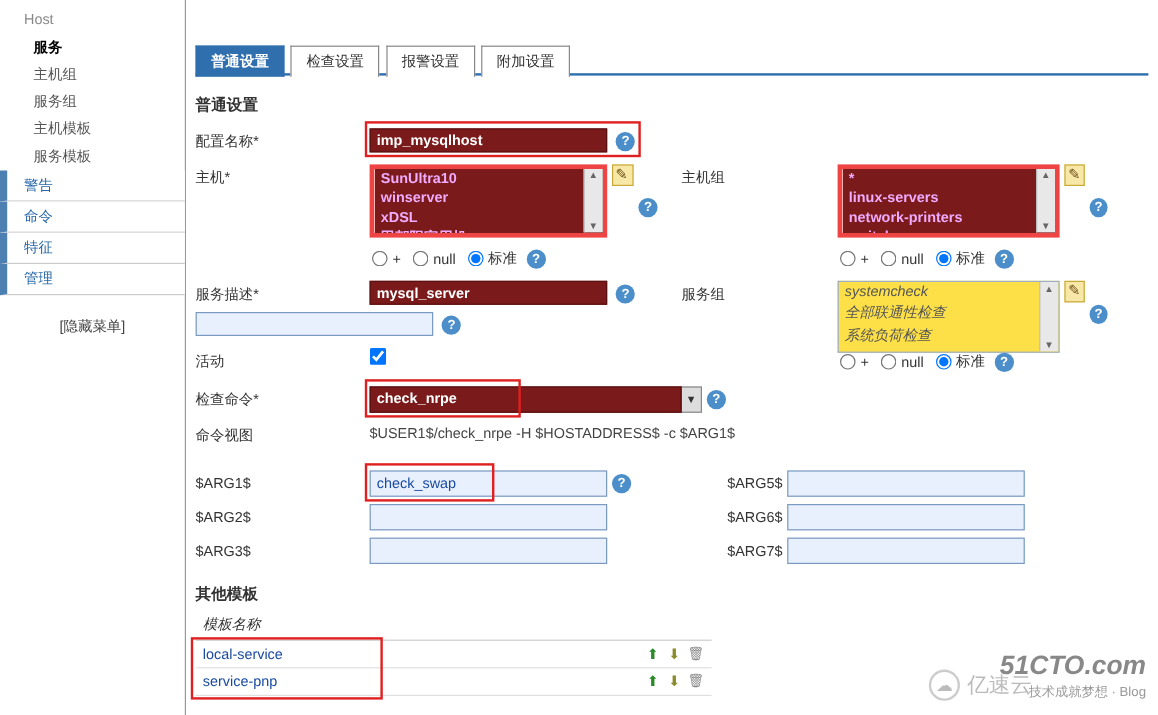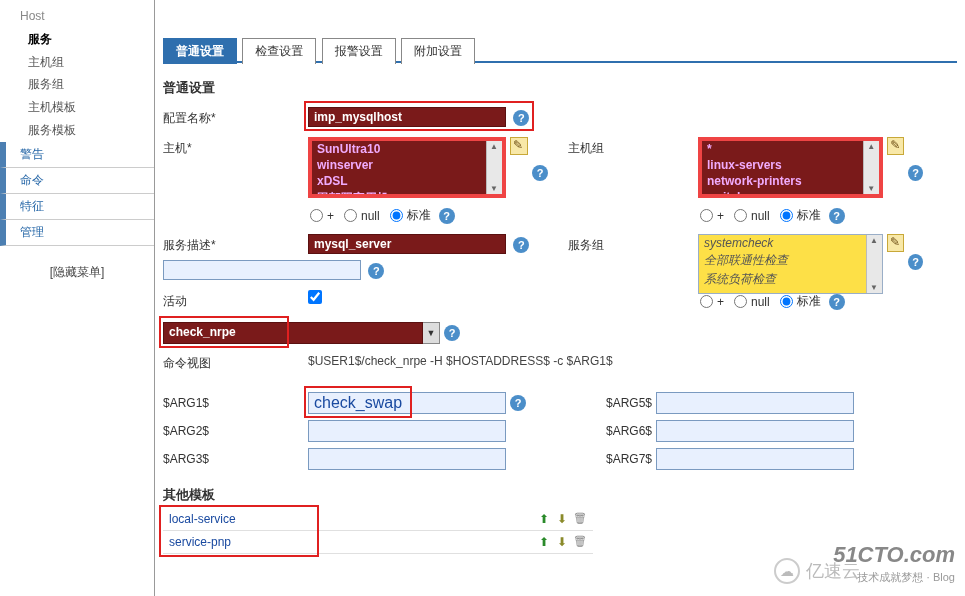--- a/index.html
+++ b/index.html
@@ -33,21 +33,21 @@
     .edit-icon::after { content: '✎'; position: absolute; left: 2px; top: 0; font-size: 12px; color: #6a4a10; }
     .radio-row { font-size: 12px; margin-top: 3px; padding-left: 0; display: flex; align-items: center; gap: 2px; }
     .radio-row input { margin: 0 2px; vertical-align: middle; }
     .radio-row label { margin-right: 6px; }
     .checkbox { width: 14px; height: 14px; }
     .dark-select { background: #7A1A1A; color: #fff; font-weight: bold; border: 1px solid #5a1010; padding: 2px 5px; width: 260px; height: 22px; font-size: 12px; appearance: none; position: relative; cursor: pointer; }
     .select-wrap { display: flex; align-items: center; }
     .select-arrow { width: 18px; height: 22px; background: #ddd; border: 1px solid #888; display: inline-flex; align-items: center; justify-content: center; font-size: 9px; cursor: pointer; margin-left: -1px; }
     .arg-row { display: flex; align-items: center; margin-bottom: 6px; }
     .arg-label { width: 145px; color: #333; }
-    .arg-input { background: #E8F0FE; border: 1px solid #7a9ac0; width: 198px; height: 22px; padding: 2px 5px; font-size: 16px; color: #1a4aa0; }
+    .arg-input { background: #E8F0FE; border: 1px solid #7a9ac0; width: 198px; height: 22px; padding: 2px 5px; font-size: 12px; color: #1a4aa0; }
     .arg-rlabel { width: 130px; padding-left: 80px; color: #333; }
     .arg-rinput { background: #E8F0FE; border: 1px solid #7a9ac0; width: 198px; height: 22px; padding: 2px 5px; }
     .tmpl-section { margin-top: 16px; }
     .tmpl-header { font-weight: bold; font-size: 13px; padding-bottom: 4px; }
     .tmpl-col-head { font-style: italic; font-size: 12px; padding: 4px 6px; border-bottom: 1px solid #ccc; width: 430px; }
     .tmpl-row { display: flex; align-items: center; border-bottom: 1px solid #e0e0e0; width: 430px; }
     .tmpl-name { flex: 1; padding: 4px 6px; color: #1a4aa0; cursor: pointer; }
     .tmpl-actions { display: flex; gap: 4px; padding: 2px 6px; }
     .arrow { width: 14px; height: 14px; display: inline-flex; align-items: center; justify-content: center; font-size: 12px; cursor: pointer; }
     .arrow.up { color: #2a8a2a; }
@@ -202,20 +202,21 @@
             <input type="radio" name="r3" style="">
               <label>null</label>
             <input type="radio" name="r3" checked="" style="">
               <label>标准</label>
             <span class="help-icon">?</span>
           </div>
         </div>
       </div>
 
       <div class="row" style="margin-top:8px;">
+        <div class="col-label req">检查命令</div>
         <div class="col-main select-wrap" style="width:310px;">
           <div class="dark-select"><span>check_nrpe</span></div>
           <div class="select-arrow">▼</div>
           <span class="help-icon">?</span>
           <div class="red-box" style="left:-4px; top:-6px; width:130px; height:32px;"></div>
         </div>
       </div>
 
       <div class="row">
         <div class="col-label">命令视图</div>
@@ -243,20 +244,21 @@
       <div class="arg-row">
         <div class="arg-label">$ARG3$</div>
         <input class="arg-input" style="">
         <span style="width:20px;"></span>
         <div class="arg-rlabel">$ARG7$</div>
         <input class="arg-rinput" style="">
       </div>
 
       <div class="tmpl-section">
         <div class="tmpl-header">其他模板</div>
+        <div class="tmpl-col-head">模板名称</div>
         <div style="position:relative;">
           <div class="tmpl-row">
             <div class="tmpl-name">local-service</div>
             <div class="tmpl-actions">
               <span class="arrow up">⬆</span>
               <span class="arrow down">⬇</span>
               <span class="trash">🗑</span>
             </div>
           </div>
           <div class="tmpl-row">

